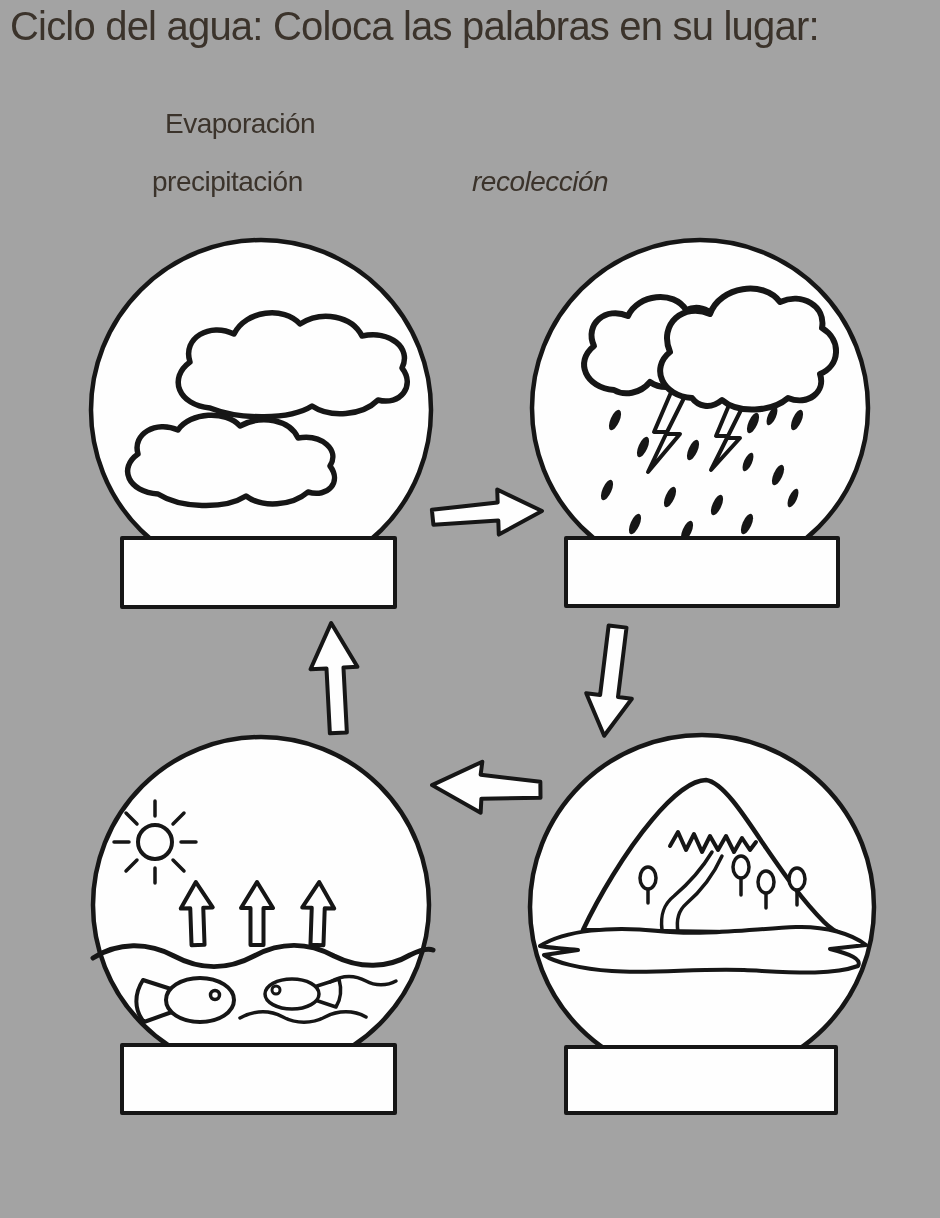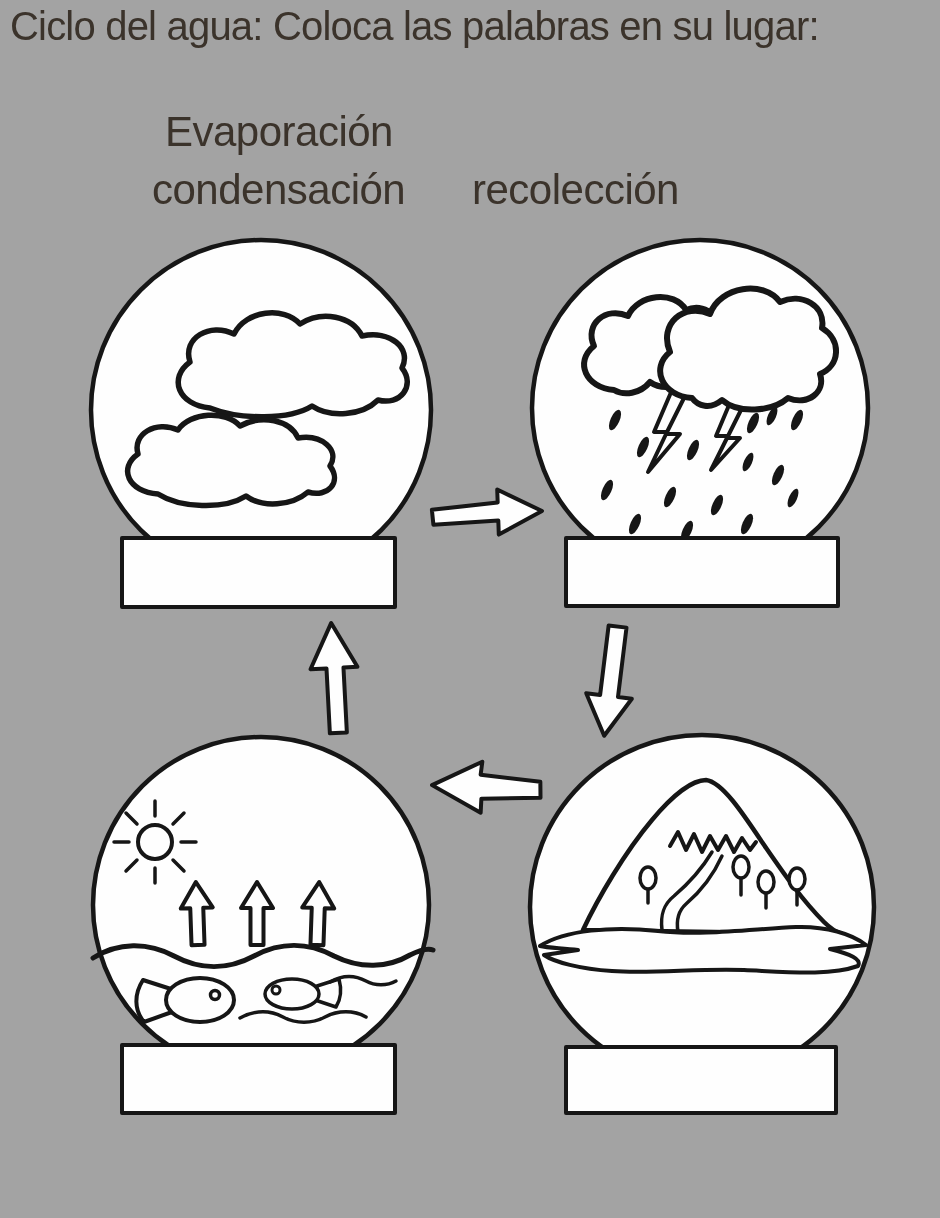--- a/index.html
+++ b/index.html
@@ -11,41 +11,41 @@
     font-family:"Liberation Sans", sans-serif;
     padding-left:32px;
   }
   .title{
     position:absolute;left:10px;top:4px;width:924px;
     font-size:40px;letter-spacing:-0.8px;
     color:#3b332b;white-space:nowrap;
   }
   .word{
     position:absolute;
-    font-size:42px;letter-spacing:-0.5px;
+    font-size:28px;letter-spacing:-0.5px;
     color:#3b332b;white-space:nowrap;text-align:right;
   }
   .w-evaporacion{left:165px;top:108px;}
   .w-condensacion{left:468px;top:108px;}
   .w-precipitacion{left:152px;top:166px;}
-  .w-recoleccion{left:472px;top:166px;}
+  .w-recoleccion{left:472px;top:166px;font-style:italic;}
   svg.diagram{position:absolute;left:0;top:0;}
   .ink{stroke:#161616;stroke-linecap:round;stroke-linejoin:round;fill:none;}
   .fillwhite{fill:#fefefe;}
   .solid{fill:#161616;stroke:none;}
 </style>
 </head>
 <body>
 
 <div class="canvas">
 
   <div class="title">Ciclo del agua: Coloca las palabras en su lugar:</div>
 
   <div class="word w-evaporacion">Evaporación</div>
-  <div class="word w-precipitacion">condensación</div>
+  <div class="word w-precipitacion">precipitación</div>
   <div class="word w-recoleccion">recolección</div>
 
   <svg class="diagram" width="940" height="1218" viewBox="0 0 940 1218">
 
     <g>
       <circle class="ink fillwhite" cx="261" cy="410" r="170" stroke-width="4.5"></circle>
 
       <path class="ink fillwhite" stroke-width="5.5" d="M210,408 C178,405 168,378 190,362 C182,338 210,322 234,334 C246,310 284,306 300,324
            C322,310 352,316 362,336 C390,330 412,348 402,368 C416,386 400,406 378,400
            C362,416 330,418 312,406 C290,420 240,420 210,408 Z"></path>

